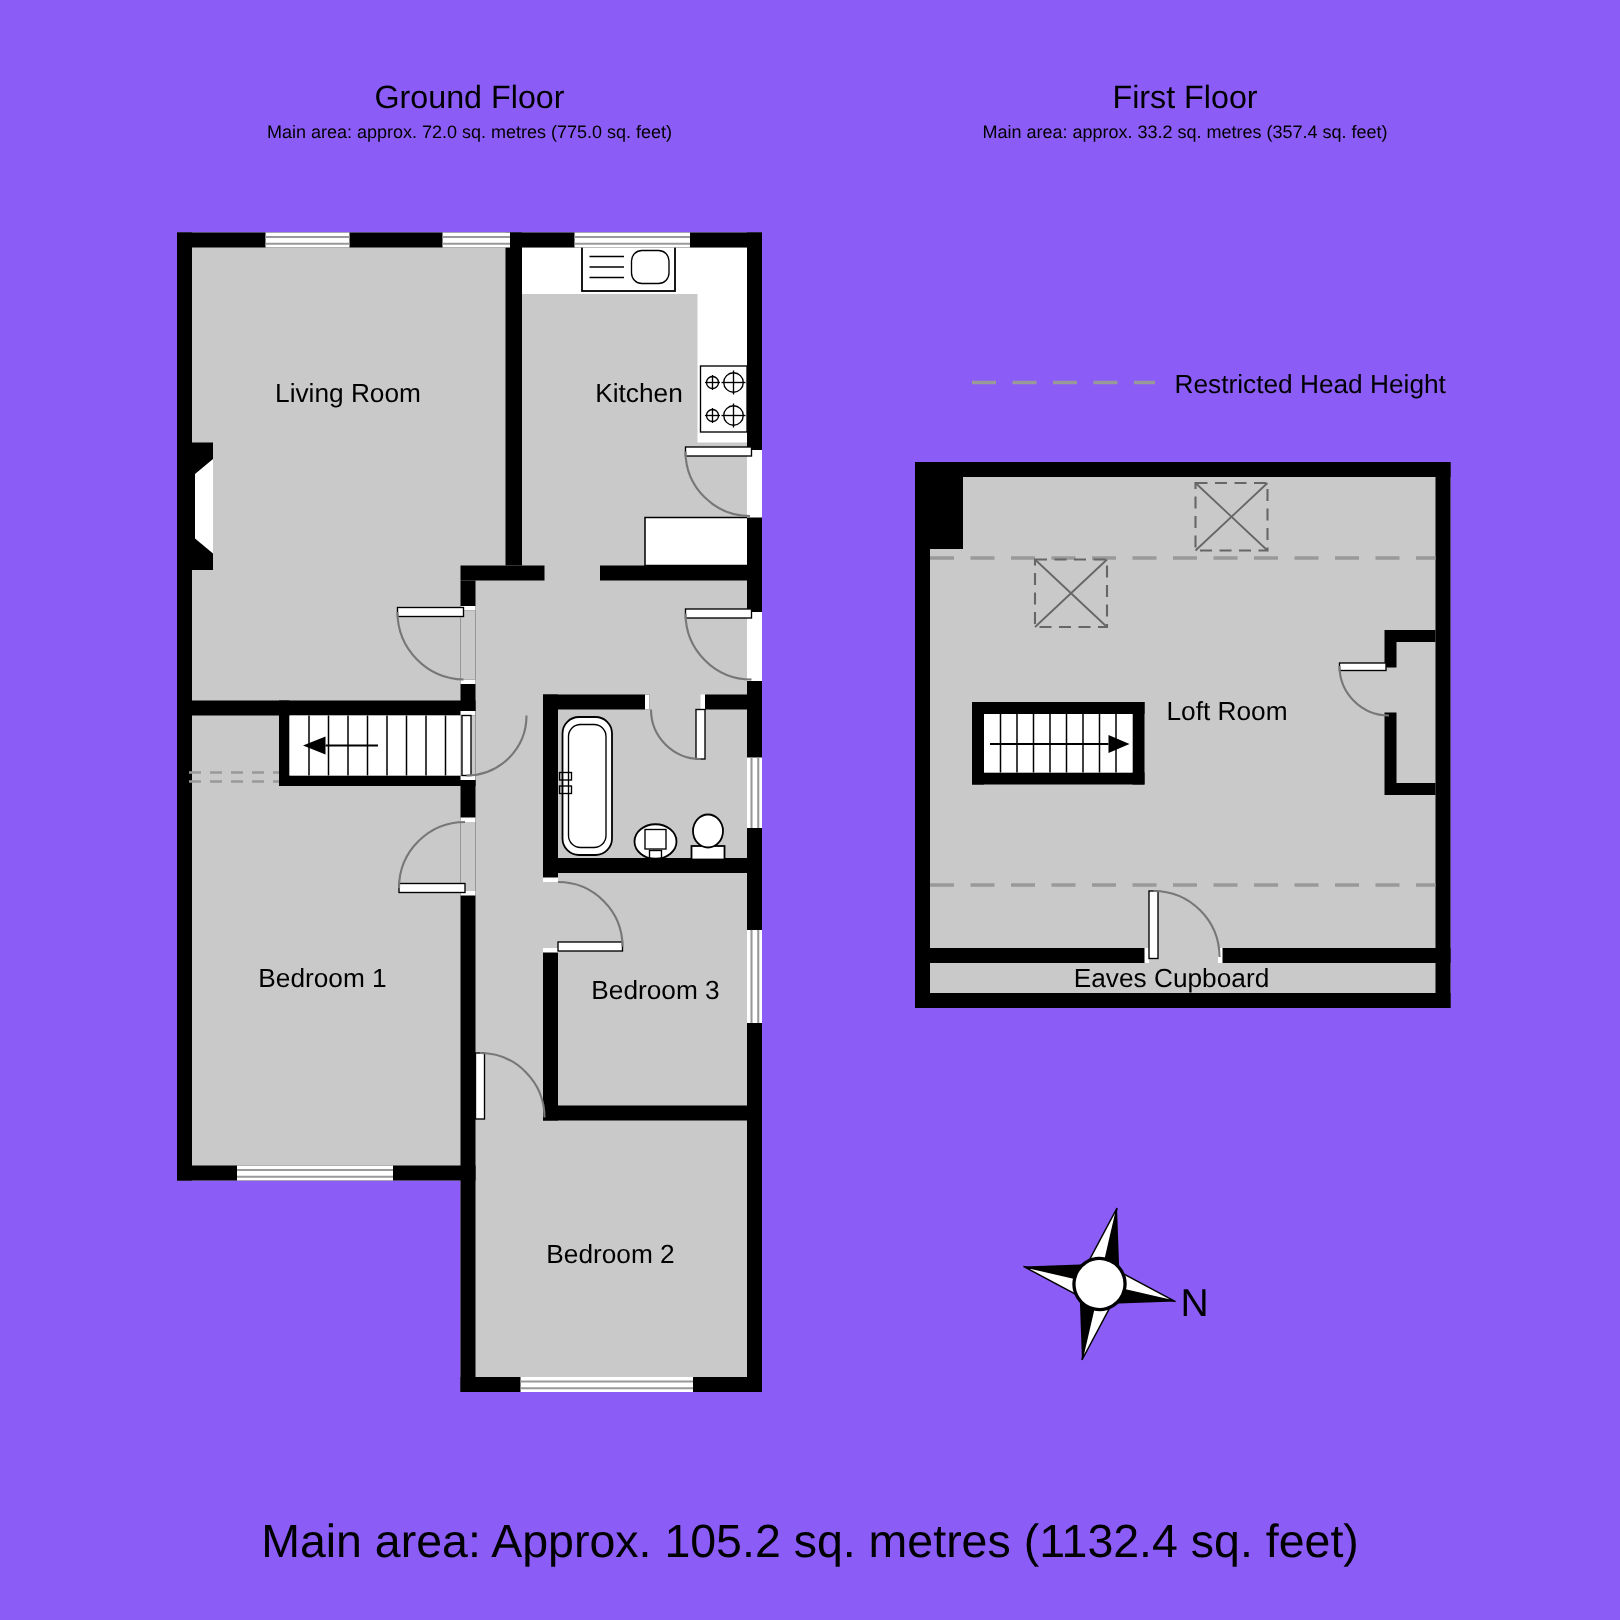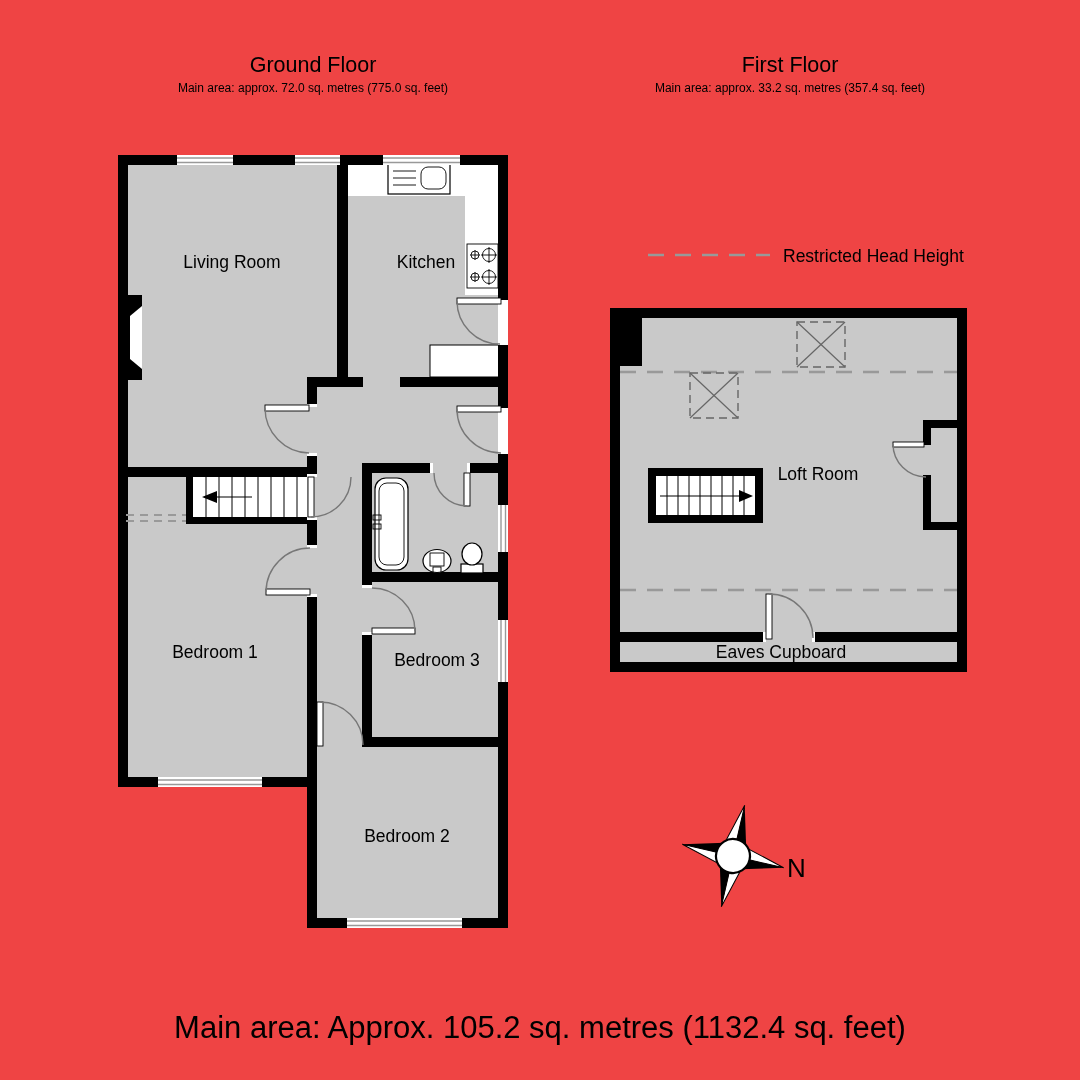--- a/index.html
+++ b/index.html
@@ -1,16 +1,16 @@
 <!DOCTYPE html>
 <html><head>
 <meta charset="utf-8">
 <style>
   html,body{margin:0;padding:0;background:#fff;}
-  .canvas{width:1080px;height:1080px;position:relative;background:#ef4444;
+  .canvas{width:1080px;height:1080px;position:relative;background:#8b5cf6;
           font-family:"Liberation Sans", sans-serif;}
   svg{display:block;}
   .floor{fill:#c9c9c9;}
   .wall{fill:#000000;}
   .gapfloor{fill:#c9c9c9;}
   .jamb{fill:#ffffff;}
   .win{fill:#ffffff;}
   .glz{stroke:#999999;stroke-width:1.4;}
   .fix{fill:#ffffff;stroke:#000000;stroke-width:1.2;}
   .fixthin{fill:none;stroke:#000000;stroke-width:0.9;}

